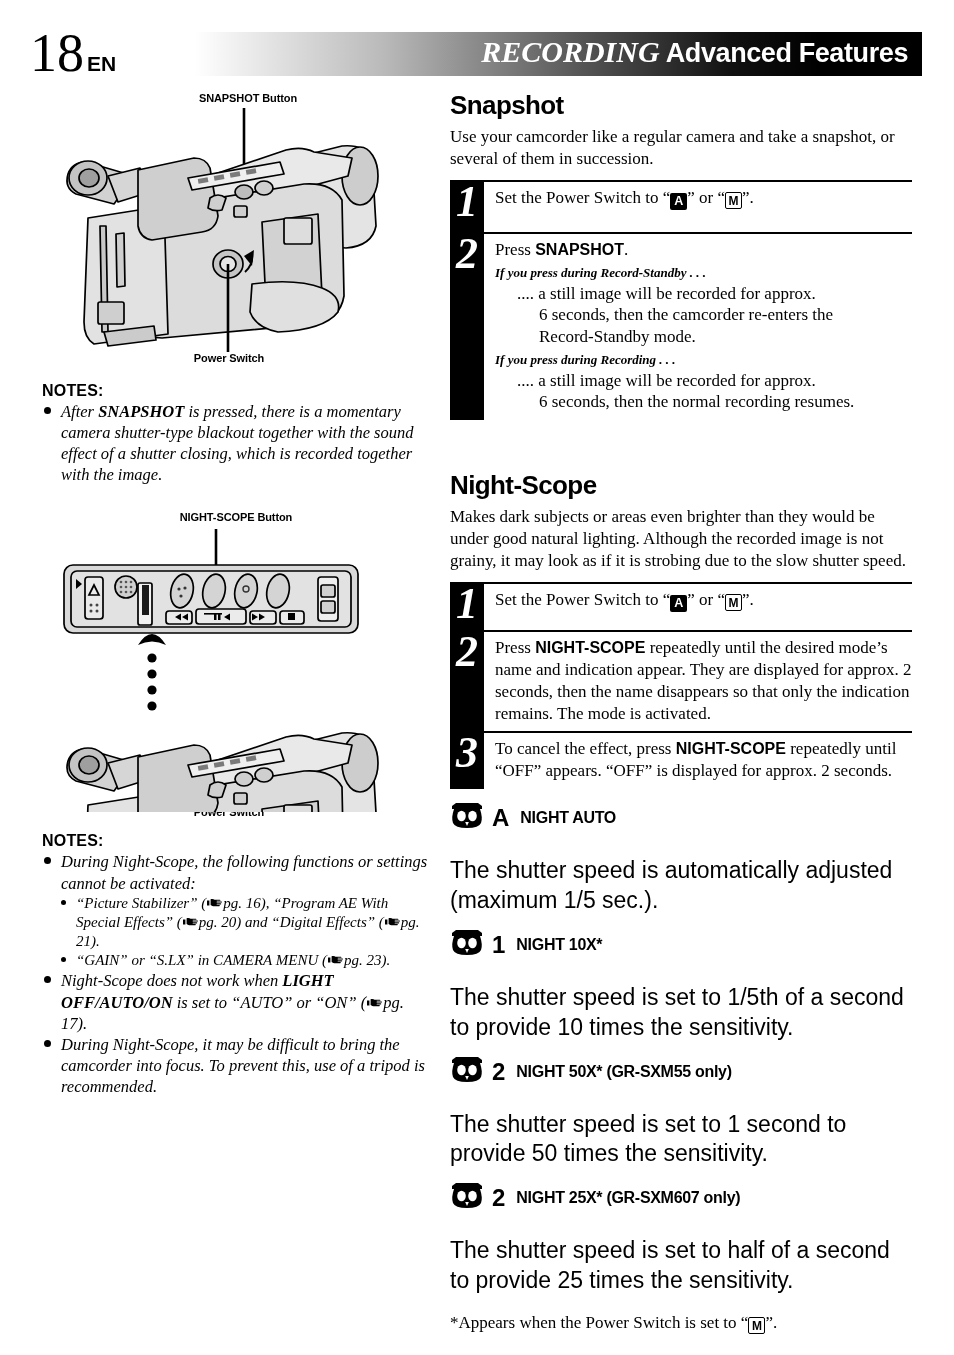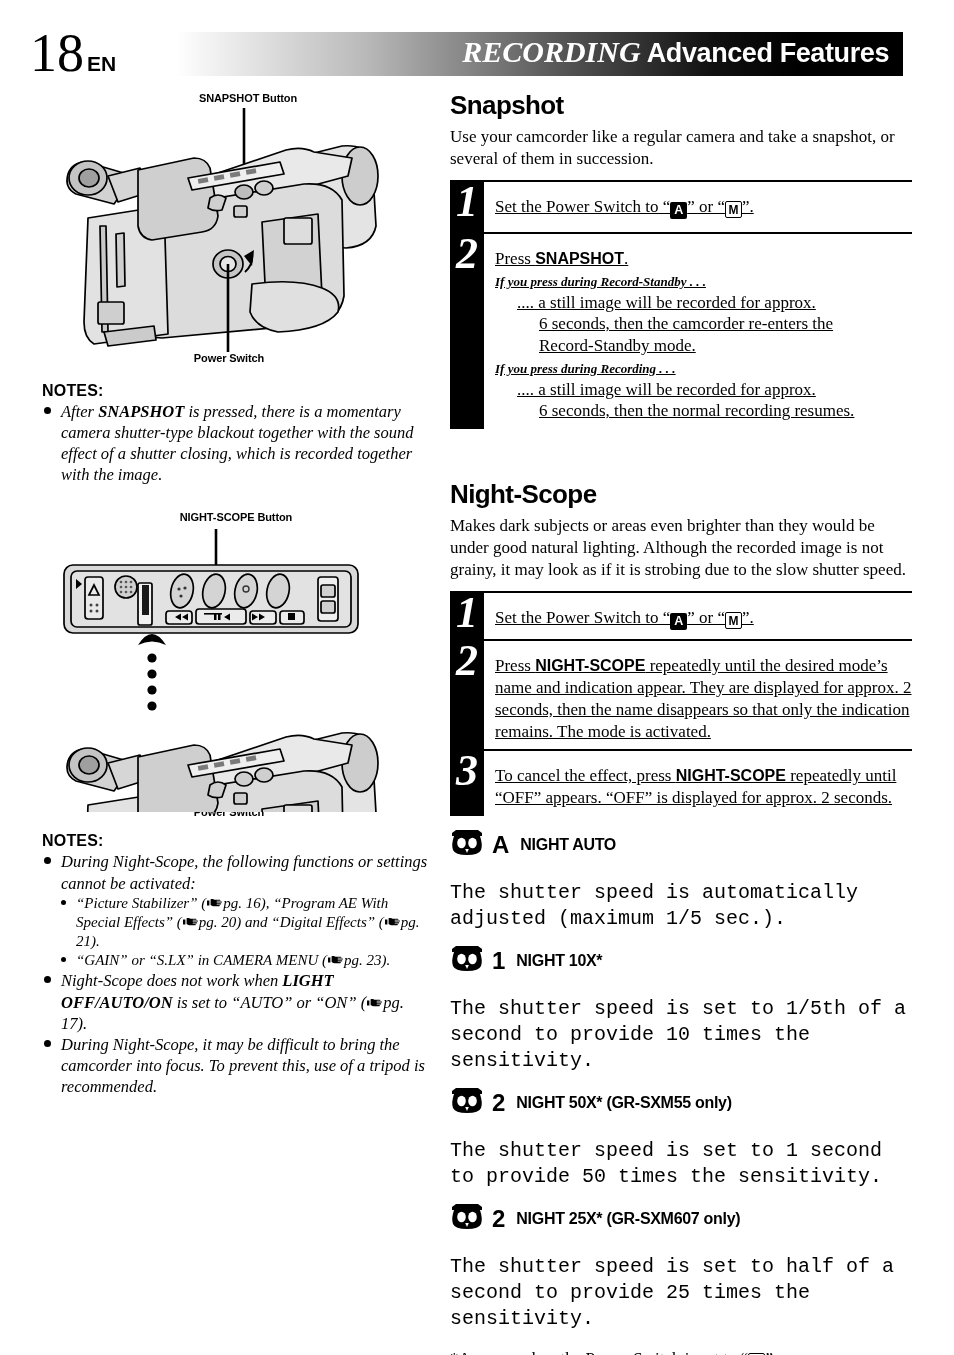--- a/index.html
+++ b/index.html
@@ -9,21 +9,21 @@
     background:#ffffff;
     font-family:"Liberation Sans", sans-serif;
     color:#000;
     position:relative;
     overflow:hidden;
   }
 
   
   #header { position:absolute; left:0; top:32px; width:954px; height:52px; }
   .hdr-bar {
-    position:absolute; left:37px; top:0; width:866px; height:44px;
+    position:absolute; left:56px; top:0; width:866px; height:44px;
     background:linear-gradient(to right,#ffffff 0%,#ffffff 16%,#b9b9b9 38%,#585858 60%,#111111 78%,#000000 88%,#000000 100%);
   }
   .hdr-title {
     position:absolute; right:14px; top:3px;
     color:#fff; white-space:nowrap;
     font-family:"Liberation Sans", sans-serif;
     font-size:27px; font-weight:bold; letter-spacing:-0.4px;
   }
   .hdr-title .rec {
     font-family:"Liberation Serif", serif;
@@ -95,25 +95,24 @@
   }
   .step { position:relative; display:flex; }
   .step .num {
     width:34px; flex:0 0 34px; color:#fff;
     font-family:"Liberation Serif", serif;
     font-style:italic; font-weight:bold; font-size:44px;
     line-height:0.95; text-align:center; padding-top:1px;
     position:relative; z-index:2;
   }
   .step .txt {
-    flex:1; padding-left:11px; padding-top:14px; padding-bottom:7px;
+    flex:1; padding-left:11px; padding-top:5px; padding-bottom:7px;
     font-family:"Liberation Serif", serif;
     font-size:17px; line-height:1.28;
     border-top:2.5px solid #000;
-    text-decoration:underline;
   }
   .step .txt b { font-family:"Liberation Sans", sans-serif; font-size:16px; font-weight:bold; }
   .step .txt .ital { font-weight:bold; font-style:italic; font-size:13px; }
   .step .txt .ind { padding-left:22px; display:block; }
   .step .txt .ind2 { padding-left:44px; display:block; }
 
   
   .gA, .gM {
     display:inline-block; width:17px; height:17px; line-height:17px;
     text-align:center; font-size:12.5px; font-weight:bold;
@@ -128,22 +127,22 @@
   .nm-head .owl { flex:0 0 38px; }
   .nm-head .nmnum {
     font-family:"Liberation Sans", sans-serif;
     font-size:24px; font-weight:bold; margin-left:4px; margin-right:11px;
   }
   .nm-head .nmlabel {
     font-family:"Liberation Sans", sans-serif;
     font-size:16px; font-weight:bold; letter-spacing:-0.3px;
   }
   .nm-desc {
-    font-family:Liberation Mono, monospace;
-    font-size:20px; line-height:1.3; margin-bottom:2px;
+    font-family:Liberation Sans, sans-serif;
+    font-size:23px; line-height:1.3; margin-bottom:2px;
   }
   .footnote {
     font-family:"Liberation Serif", serif;
     font-size:17px; margin-top:17px;
   }
 
   
   .illus { position:relative; }
 </style>
 </head>

